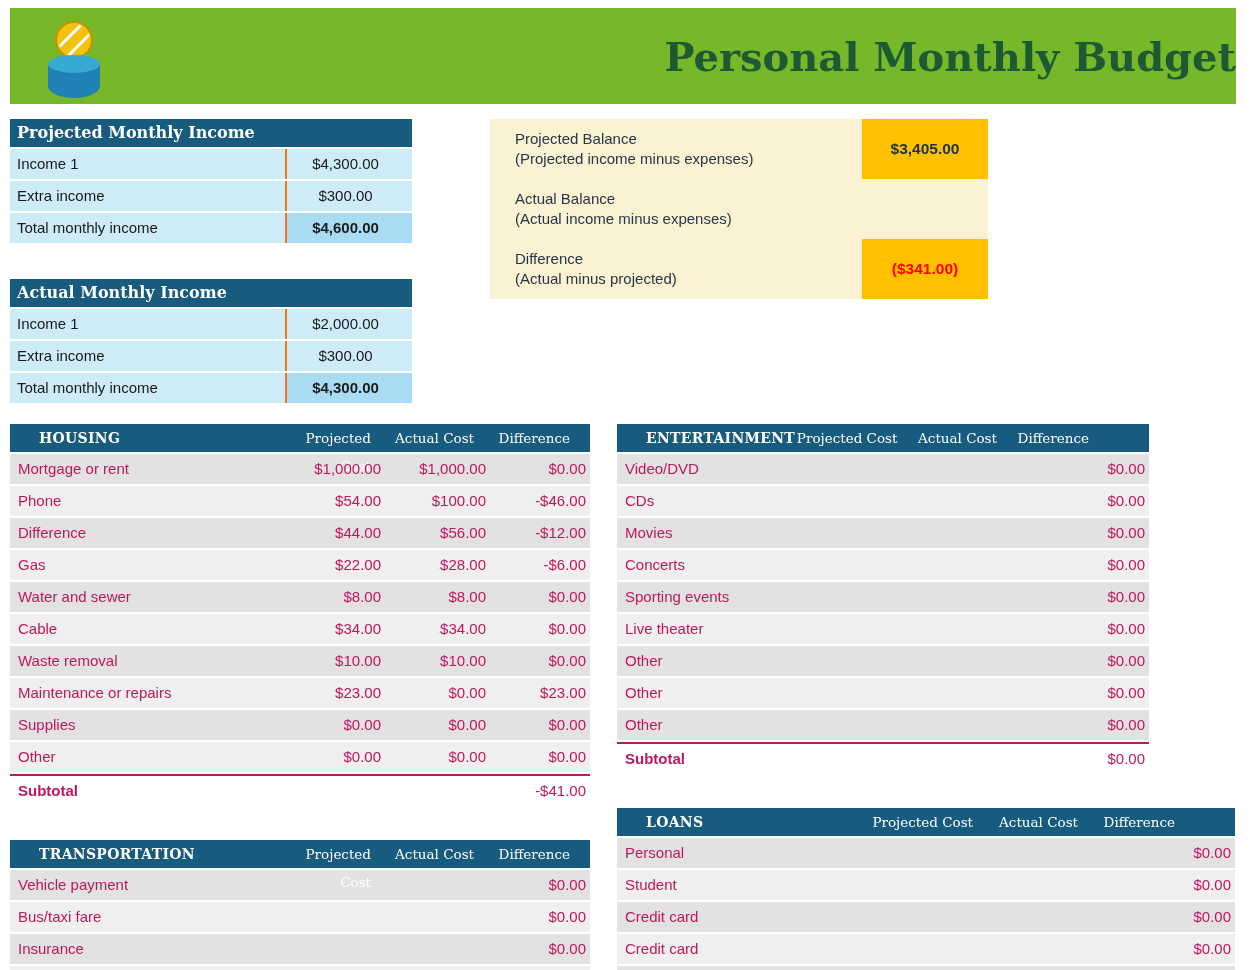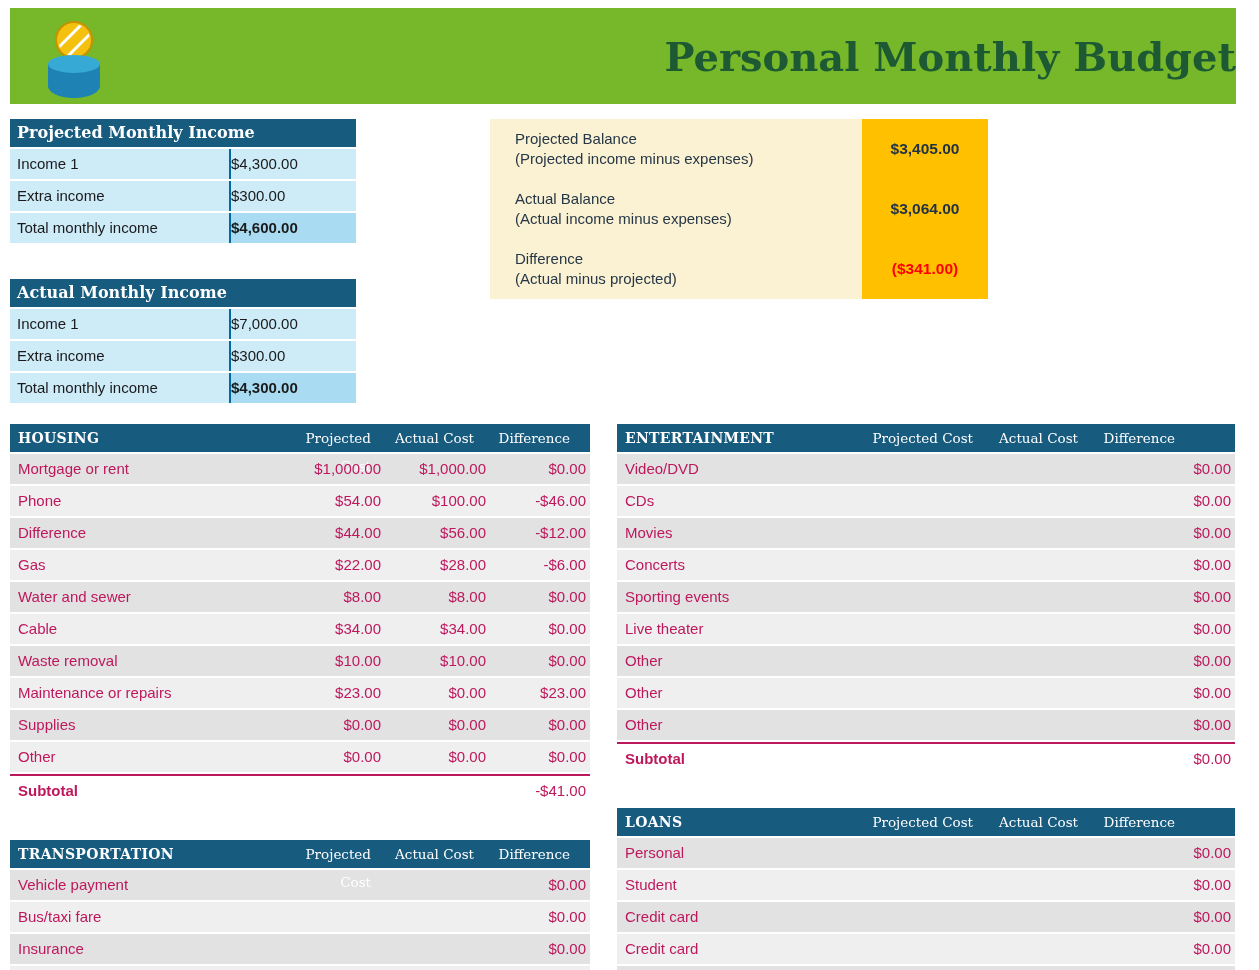--- a/index.html
+++ b/index.html
@@ -17,29 +17,29 @@
     background:#76B82A; display:flex; align-items:center;
   }
   .banner-icon { position:absolute; left:22px; top:6px; }
   .banner-title {
     width:100%; text-align:right;
     font-family:"DejaVu Serif", serif; font-weight:bold;
     font-size:40px; color:#1D5A33;
   }
 
   
-  .inc { position:absolute; width:346px; }
+  .inc { position:absolute; width:402px; }
   .inc-header {
     height:28px; line-height:28px; background:#175B7E; color:#fff;
     font-family:"DejaVu Serif", serif; font-weight:bold; font-size:16px;
     padding-left:7px; margin-bottom:2px;
   }
   .inc-row { display:flex; height:30px; line-height:30px; margin-bottom:2px; font-size:15px; color:#1A1A1A; }
   .inc-label { flex:1; background:#CEEBF8; padding-left:7px; }
-  .inc-value { width:127px; background:#CEEBF8; text-align:left; padding-right:8px; border-left:2px solid #0369a1; }
+  .inc-value { width:127px; background:#CEEBF8; text-align:center; padding-right:8px; border-left:2px solid #f97316; }
   .inc-row.total .inc-value { background:#A9DCF2; font-weight:bold; }
 
   
   .summary { position:absolute; left:490px; top:119px; width:498px; }
   .sum-row { display:flex; }
   .sum-label {
     flex:1; height:60px; background:#FBF1D3; padding:10px 0 0 25px;
     font-size:15px; line-height:20px; color:#253746;
   }
   .sum-value {
@@ -48,21 +48,21 @@
     font-weight:bold; font-size:15.5px; color:#1F3143;
   }
   .sum-value.neg { color:#FF0000; }
 
   
   .expense { position:absolute; }
   .exp-header {
     display:flex; height:28px; line-height:28px; background:#175B7E; color:#fff;
     margin-bottom:2px; font-family:"DejaVu Serif", serif; font-size:13.5px;
   }
-  .h-title { flex:1; font-weight:bold; font-size:14px; padding-left:8px; letter-spacing:.3px; }
+  .h-title { flex:1; font-weight:bold; font-size:14px; padding-left:8px; letter-spacing:.3px;margin-left:21px; }
   .h-col { text-align:right; }
   .c-proj { width:110px; }
   .c-act  { width:105px; }
   .c-diff { width:100px; }
   .t-right .c-diff { width:155px; }
   .exp-header .c-proj { padding-right:14px; }
   .exp-header .c-act  { padding-right:16px; }
   .exp-header .c-diff { padding-right:20px; }
   .t-right .exp-header .c-proj { padding-right:2px; }
   .t-right .exp-header .c-act  { padding-right:2px; }
@@ -113,21 +113,21 @@
     <span class="inc-value">$4,600.00</span>
   </div>
     </div>
 </div>
 
 <div class="inc" id="income-actual" style="left:10px; top:279px;">
   <div class="inc-header">Actual Monthly Income</div>
   <div class="inc-body">
       <div class="inc-row">
       <span class="inc-label">Income 1</span>
-      <span class="inc-value">$7,000.00</span>
+      <span class="inc-value">$2,000.00</span>
     </div>
       <div class="inc-row">
       <span class="inc-label">Extra income</span>
       <span class="inc-value">$300.00</span>
     </div>
       <div class="inc-row total">
     <span class="inc-label">Total monthly income</span>
     <span class="inc-value">$4,300.00</span>
   </div>
     </div>
@@ -140,21 +140,20 @@
       <div>Projected Balance</div>
       <div>(Projected income minus expenses)</div>
     </div>
     <div class="sum-value">$3,405.00</div>
   </div>
       <div class="sum-row">
     <div class="sum-label">
       <div>Actual Balance</div>
       <div>(Actual income minus expenses)</div>
     </div>
-    <div class="sum-value">$3,064.00</div>
   </div>
       <div class="sum-row">
     <div class="sum-label">
       <div>Difference</div>
       <div>(Actual minus projected)</div>
     </div>
     <div class="sum-value neg">($341.00)</div>
   </div>
     </div>
 </div>
@@ -229,21 +228,21 @@
     </div>
       <div class="exp-row subtotal">
       <span class="c-label">Subtotal</span>
       <span class="c-num c-proj"></span>
       <span class="c-num c-act"></span>
       <span class="c-num c-diff">-$41.00</span>
     </div>
     </div>
 </div>
 
-<div class="expense t-right" style="left:617px; top:424px; width:618px;">
+<div class="expense t-right" style="left:617px; top:424px; width:532px;">
   <div class="exp-header">
     <span class="h-title">ENTERTAINMENT</span>
     <span class="h-col c-proj">Projected Cost</span>
     <span class="h-col c-act">Actual Cost</span>
     <span class="h-col c-diff">Difference</span>
   </div>
   <div class="exp-body">
       <div class="exp-row odd">
       <span class="c-label">Video/DVD</span>
       <span class="c-num c-proj"></span>

